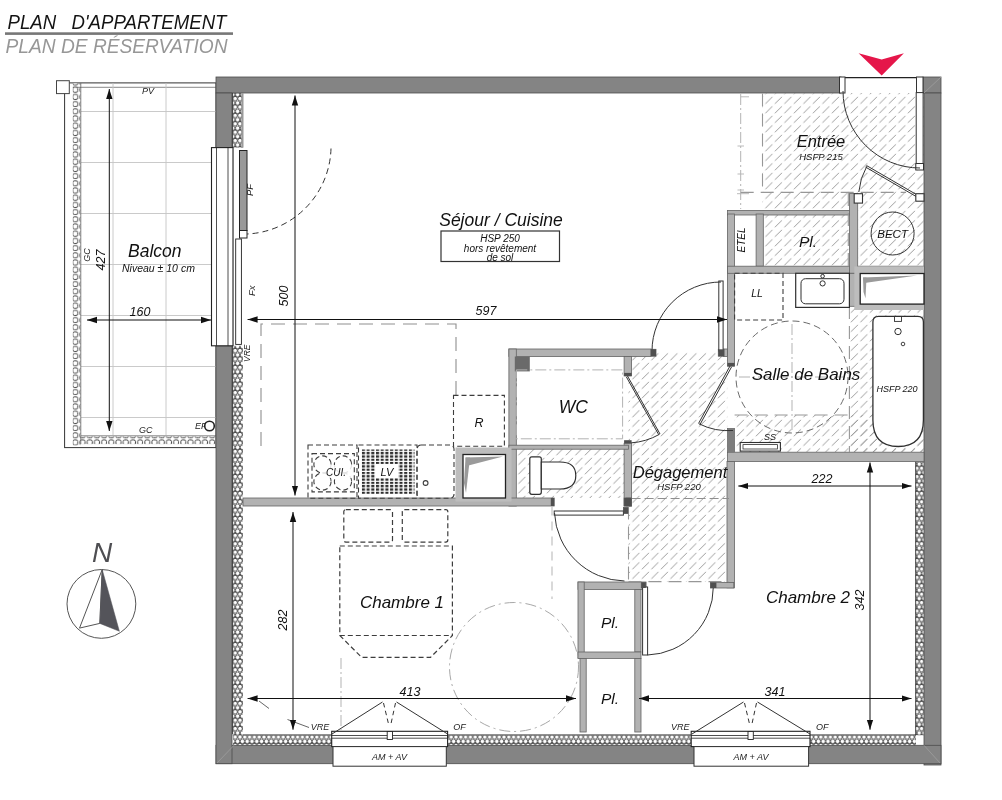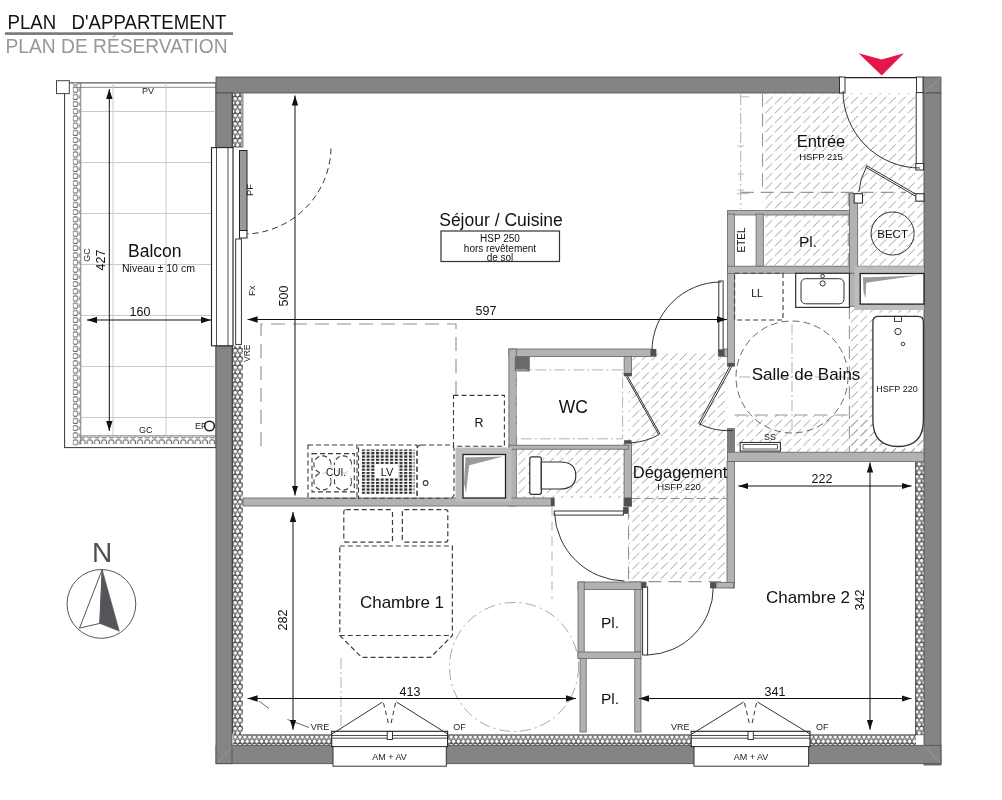--- a/index.html
+++ b/index.html
@@ -1,16 +1,16 @@
 <!DOCTYPE html>
 <html><head>
 <meta charset="utf-8">
 <style>
   html,body{margin:0;padding:0;background:#ffffff;}
-  .wrap{width:1002px;height:800px;position:relative;font-family:"Liberation Sans",sans-serif;}
+  .wrap{width:1002px;height:800px;position:relative;font-family:"Liberation Sans",sans-serif;font-style:italic;}
   svg{position:absolute;top:0;left:0;}
   text{font-family:"Liberation Sans",sans-serif;}
 </style>
 </head>
 <body>
 <div class="wrap">
 <svg width="1002" height="800" viewBox="0 0 1002 800">
 <defs>
   <pattern id="hatch" width="9.5" height="9.5" patternUnits="userSpaceOnUse">
     <path d="M-2.4,7.1 L7.1,-2.4 M-2.4,16.6 L16.6,-2.4 M7.1,16.6 L16.6,7.1" stroke="#979797" stroke-width="0.95" fill="none" stroke-dasharray="7.5,3.5"></path>

